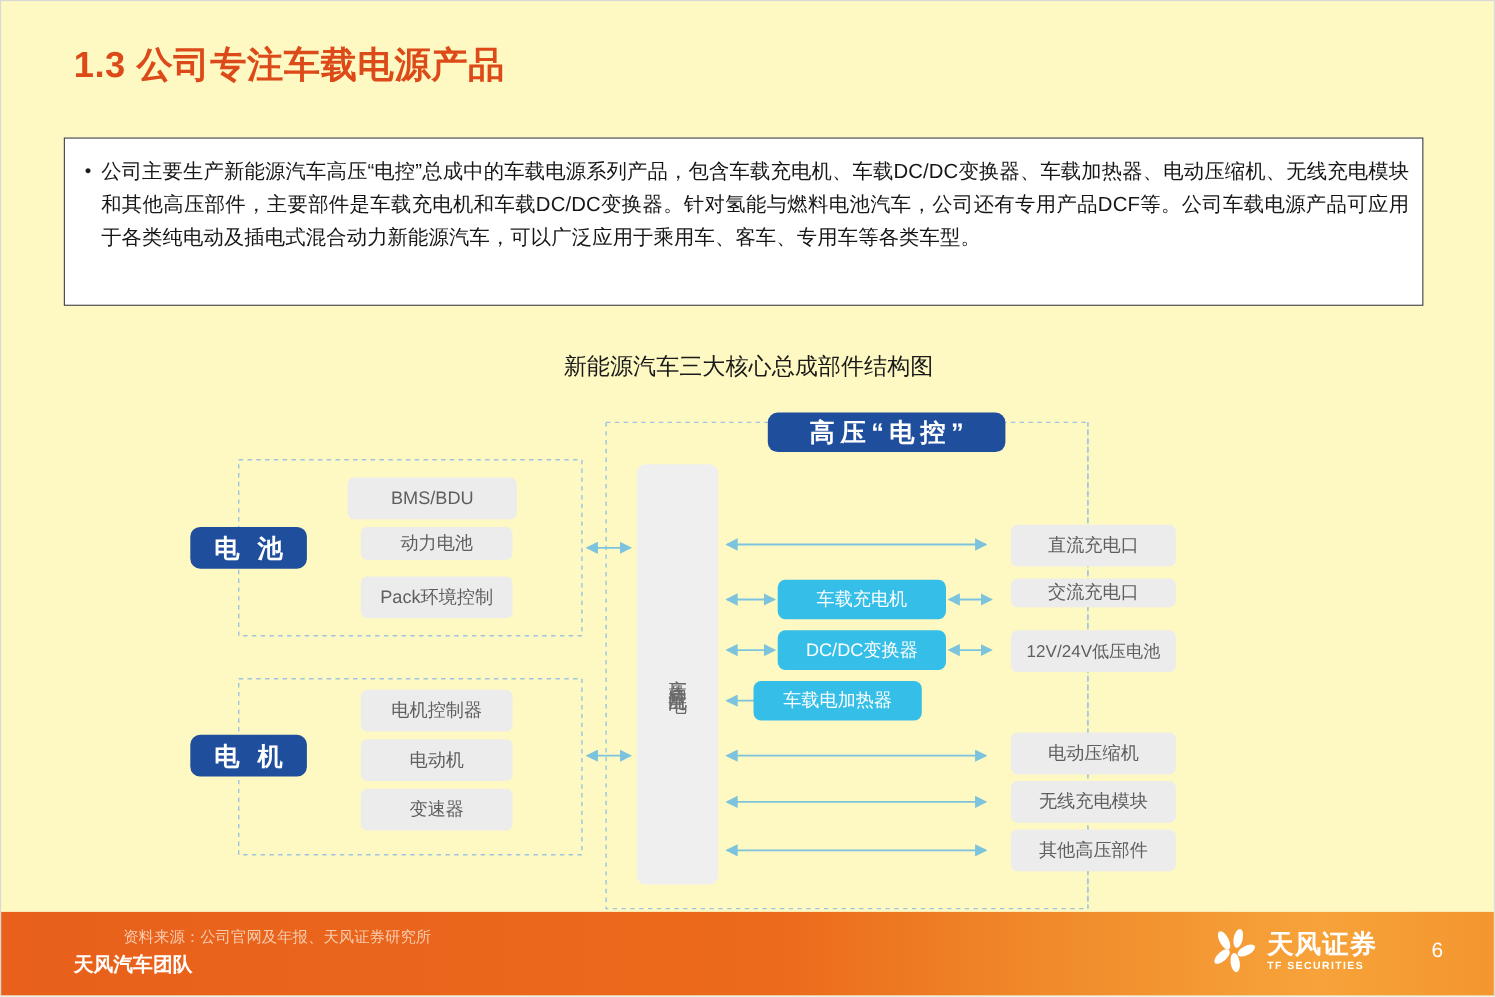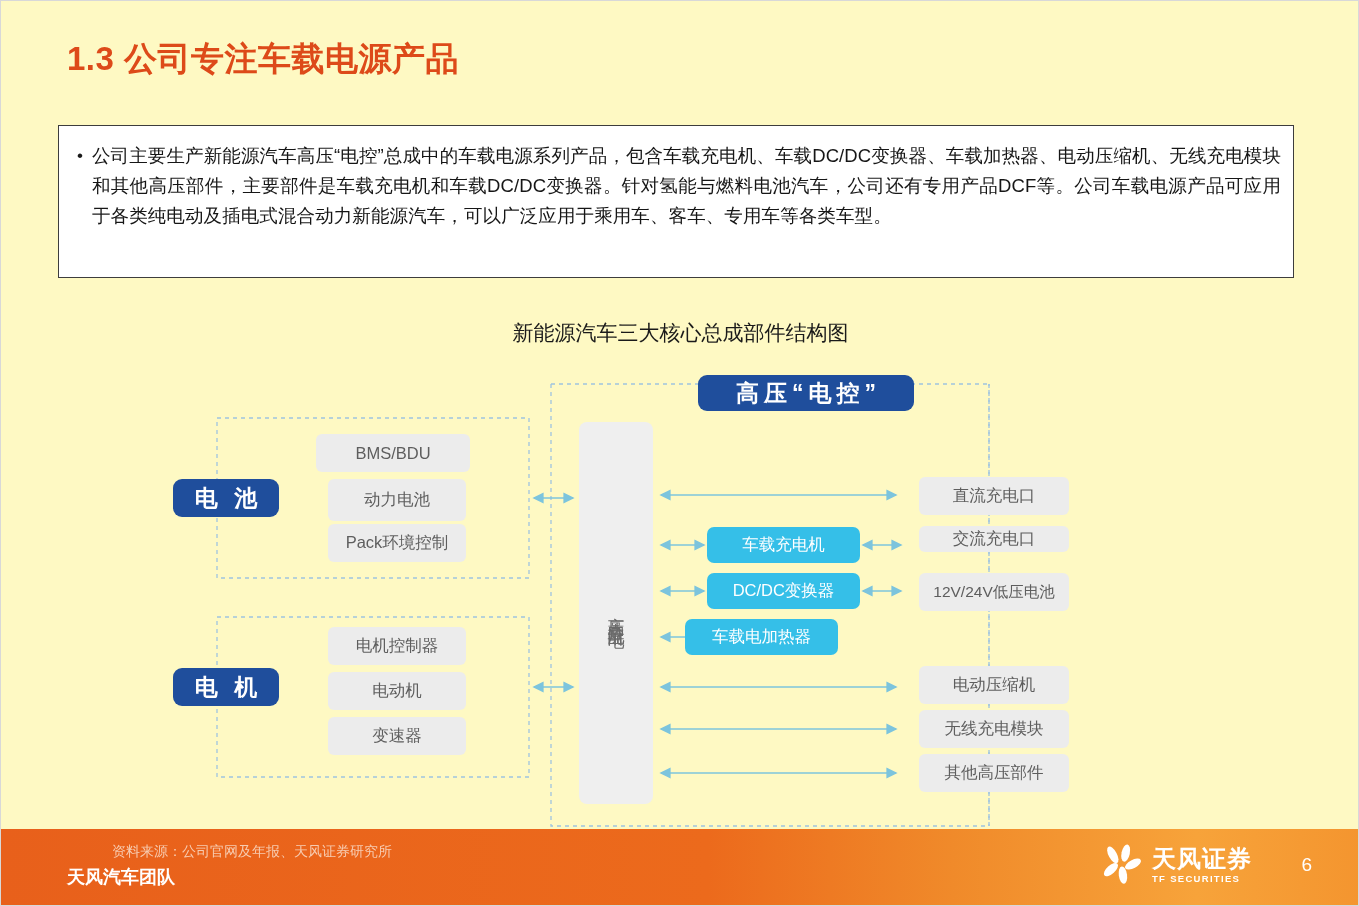--- a/index.html
+++ b/index.html
@@ -253,21 +253,21 @@
 
       <line x1="862" y1="544" x2="900" y2="544" stroke="#7cc4dd" stroke-width="1.6" marker-start="url(#arrL)" marker-end="url(#arrR)"></line>
       <line x1="862" y1="590" x2="900" y2="590" stroke="#7cc4dd" stroke-width="1.6" marker-start="url(#arrL)" marker-end="url(#arrR)"></line>
     </svg>
 
     <div class="node node-blue-dark" style="left:697px; top:374px; width:216px; height:36px;">高压“电控”</div>
 
     <div class="node node-blue-dark" style="left:172px; top:478px; width:106px; height:38px;">电 池</div>
 
     <div class="node node-grey" style="left:315px; top:433px; width:154px; height:38px;">BMS/BDU</div>
-    <div class="node node-grey" style="left:327px; top:478px; width:138px; height:42px;">动力电池</div>
+    <div class="node node-grey" style="left:327px; top:478px; width:138px; height:30px;">动力电池</div>
     <div class="node node-grey" style="left:327px; top:523px; width:138px; height:38px;">Pack环境控制</div>
 
     <div class="node node-blue-dark" style="left:172px; top:667px; width:106px; height:38px;">电 机</div>
 
     <div class="node node-grey" style="left:327px; top:626px; width:138px; height:38px;">电机控制器</div>
     <div class="node node-grey" style="left:327px; top:671px; width:138px; height:38px;">电动机</div>
     <div class="node node-grey" style="left:327px; top:716px; width:138px; height:38px;">变速器</div>
 
     <div class="node node-hv" style="left:578px; top:421px; width:74px; height:382px;">高压直流配电</div>
 

